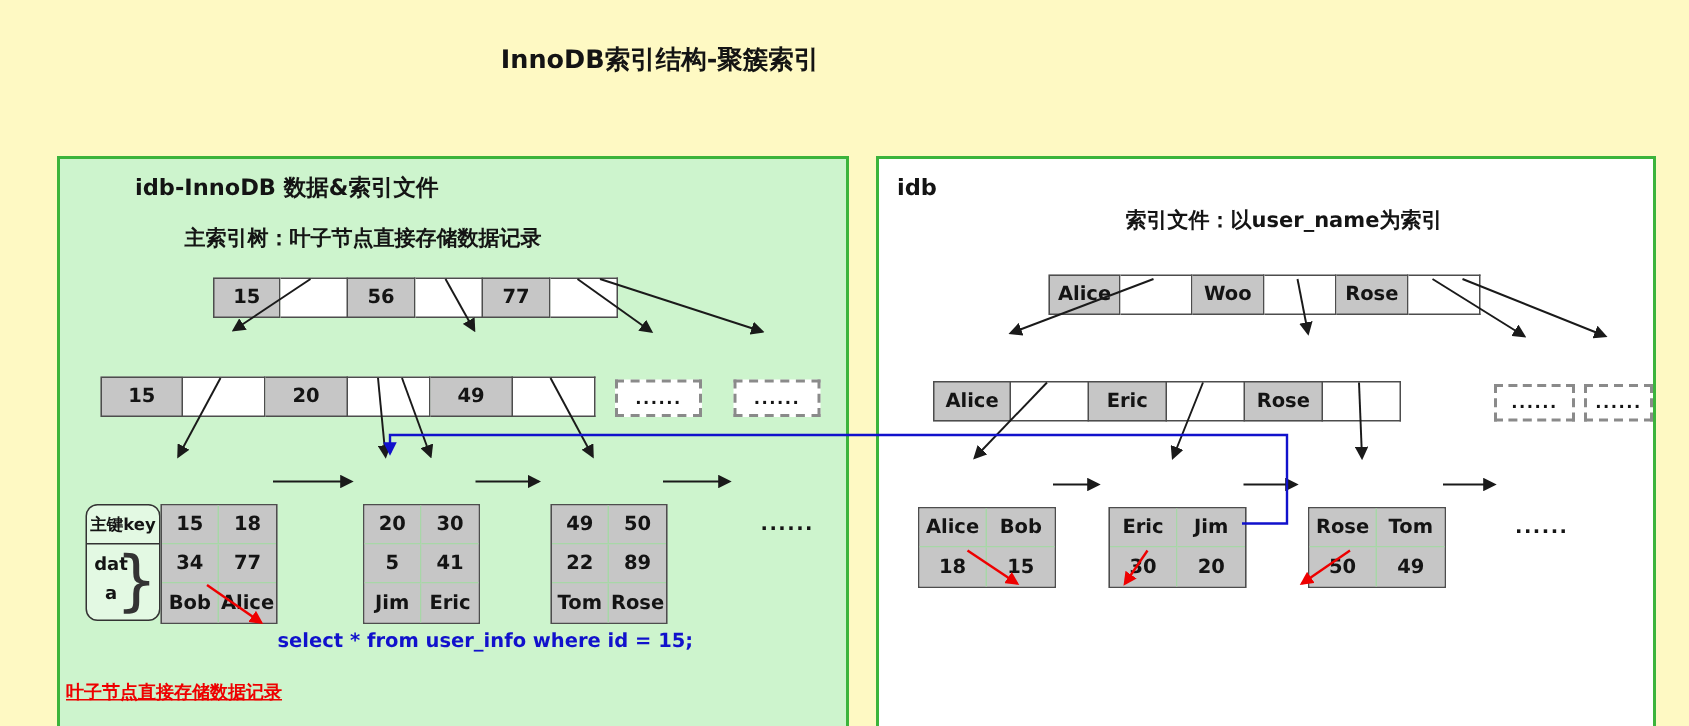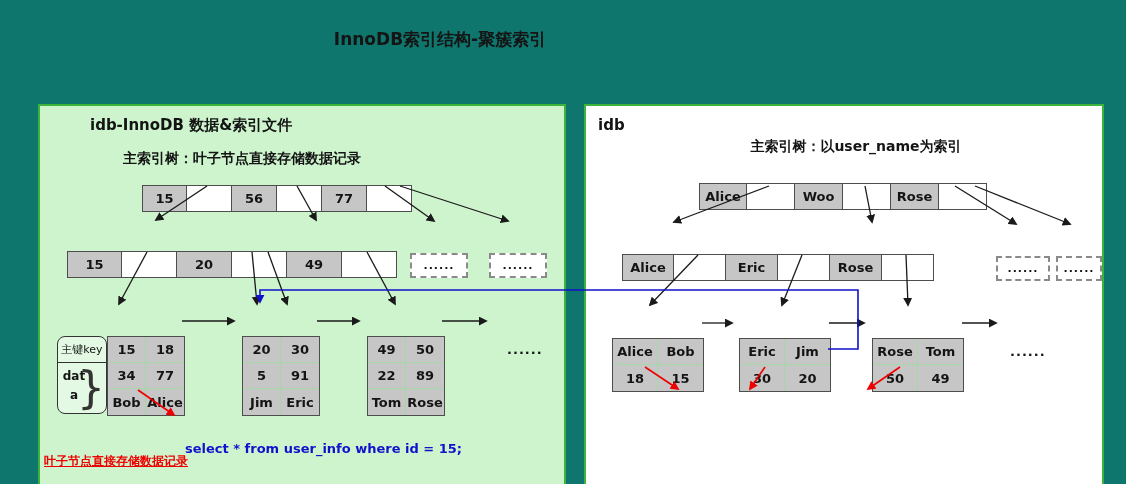--- a/index.html
+++ b/index.html
@@ -1,18 +1,18 @@
 <!DOCTYPE html>
 <html><head>
 <meta charset="utf-8">
 <style>
   *{box-sizing:border-box;}
   html,body{margin:0;padding:0;}
   body{font-family:"DejaVu Sans","Liberation Sans",sans-serif;background:#ffffff;}
-  .canvas{position:relative;width:1126px;height:484px;background:#0f766e;overflow:hidden;}
+  .canvas{position:relative;width:1126px;height:484px;background:#fef9c3;overflow:hidden;}
   .title{position:absolute;left:270px;top:28px;width:340px;text-align:center;font-size:17px;font-weight:bold;color:#141414;}
   .panel{position:absolute;border:2px solid #3cb43c;margin-top:26px;}
   .panel-left{left:38px;top:78px;width:528px;height:390px;background:#cdf4cd;}
   .panel-right{left:584px;top:78px;width:520px;height:472px;background:#ffffff;}
   .hdr{position:absolute;font-size:15px;font-weight:bold;color:#141414;white-space:nowrap;}
   .sub{position:absolute;font-size:14px;font-weight:bold;color:#141414;text-align:center;white-space:nowrap;}
   .node{position:absolute;display:flex;}
   .node .c{height:27px;display:flex;align-items:center;justify-content:center;font-size:13px;font-weight:bold;color:#141414;background:#ffffff;border:1px solid #4d4d4d;border-left:none;}
   .node .c:first-child{border-left:1px solid #4d4d4d;}
   .node .c.g{background:#c6c6c6;}
@@ -29,21 +29,21 @@
   .leaf-r .c{width:45px;height:26px;}
   .dashed{position:absolute;border:2px dashed #8a8a8a;background:#ffffff;display:flex;align-items:center;justify-content:center;font-size:11px;font-weight:bold;color:#141414;letter-spacing:1px;}
   .dots{position:absolute;font-size:13px;font-weight:bold;color:#141414;letter-spacing:1px;}
   .hint{position:absolute;color:#1111cc;font-weight:bold;font-size:12px;text-align:center;line-height:1.3;}
   .sql{position:absolute;color:#1111cc;font-weight:bold;white-space:nowrap;}
   .sql-l{font-size:13px;}
   .sql-r{font-size:14px;}
   .note-red{position:absolute;color:#ee0000;font-weight:bold;font-size:12px;white-space:nowrap;text-decoration:underline;}
   .note-black{position:absolute;color:#141414;font-weight:bold;font-size:14px;white-space:nowrap;}
   .labelbox{position:absolute;left:17px;top:230px;width:50px;height:78px;border:1px solid #333333;border-radius:8px;background:rgba(255,255,255,0.45);}
-  .labelbox .lk{height:26px;display:flex;align-items:center;justify-content:center;font-size:11px;font-weight:normal;color:#141414;border-bottom:1px solid #333333;}
+  .labelbox .lk{height:26px;display:flex;align-items:center;justify-content:center;font-size:11px;font-weight:bold;color:#141414;border-bottom:1px solid #333333;}
   .labelbox .ld{position:absolute;left:4px;top:30px;width:24px;font-size:12px;font-weight:bold;color:#141414;word-break:break-all;line-height:1.6;text-align:center;}
   .labelbox .brace{position:absolute;right:1px;top:26px;height:52px;font-size:44px;line-height:50px;font-weight:normal;color:#333333;}
   .overlay{position:absolute;left:0;top:0;pointer-events:none;}
   .ab{stroke:#1a1a1a;stroke-width:1.3;fill:none;}
   .ar{stroke:#ee0000;stroke-width:1.6;fill:none;}
   .abl{stroke:#1111cc;stroke-width:1.6;fill:none;}
 </style>
 </head>
 <body>
 
@@ -98,21 +98,21 @@
       </div>
     </div>
 
     <div class="leaf leaf-l" style="left:202px;top:230px">
       <div class="r">
         <div class="c">20</div>
         <div class="c">30</div>
       </div>
       <div class="r">
         <div class="c">5</div>
-        <div class="c">91</div>
+        <div class="c">41</div>
       </div>
       <div class="r">
         <div class="c">Jim</div>
         <div class="c">Eric</div>
       </div>
     </div>
 
     <div class="leaf leaf-l" style="left:327px;top:230px">
       <div class="r">
         <div class="c">49</div>
@@ -123,27 +123,27 @@
         <div class="c">89</div>
       </div>
       <div class="r">
         <div class="c">Tom</div>
         <div class="c">Rose</div>
       </div>
     </div>
 
     <div class="dots" style="left:467px;top:236px">......</div>
 
-    <div class="sql sql-l" style="left:145px;top:335px">select  * from user_info  where id = 15;</div>
+    <div class="sql sql-l" style="left:145px;top:314px">select  * from user_info  where id = 15;</div>
     <div class="note-red" style="left:4px;top:347px">叶子节点直接存储数据记录</div>
   </div>
 
   <div class="panel panel-right">
     <div class="hdr" style="left:12px;top:10px">idb</div>
-    <div class="sub" style="left:130px;top:32px;width:280px">主索引树：以user_name为索引</div>
+    <div class="sub" style="left:130px;top:32px;width:280px">索引文件：以user_name为索引</div>
 
     <div class="node cw48" style="left:113px;top:77px">
       <div class="c g">Alice</div>
       <div class="c"></div>
       <div class="c g">Woo</div>
       <div class="c"></div>
       <div class="c g">Rose</div>
       <div class="c"></div>
     </div>
 

